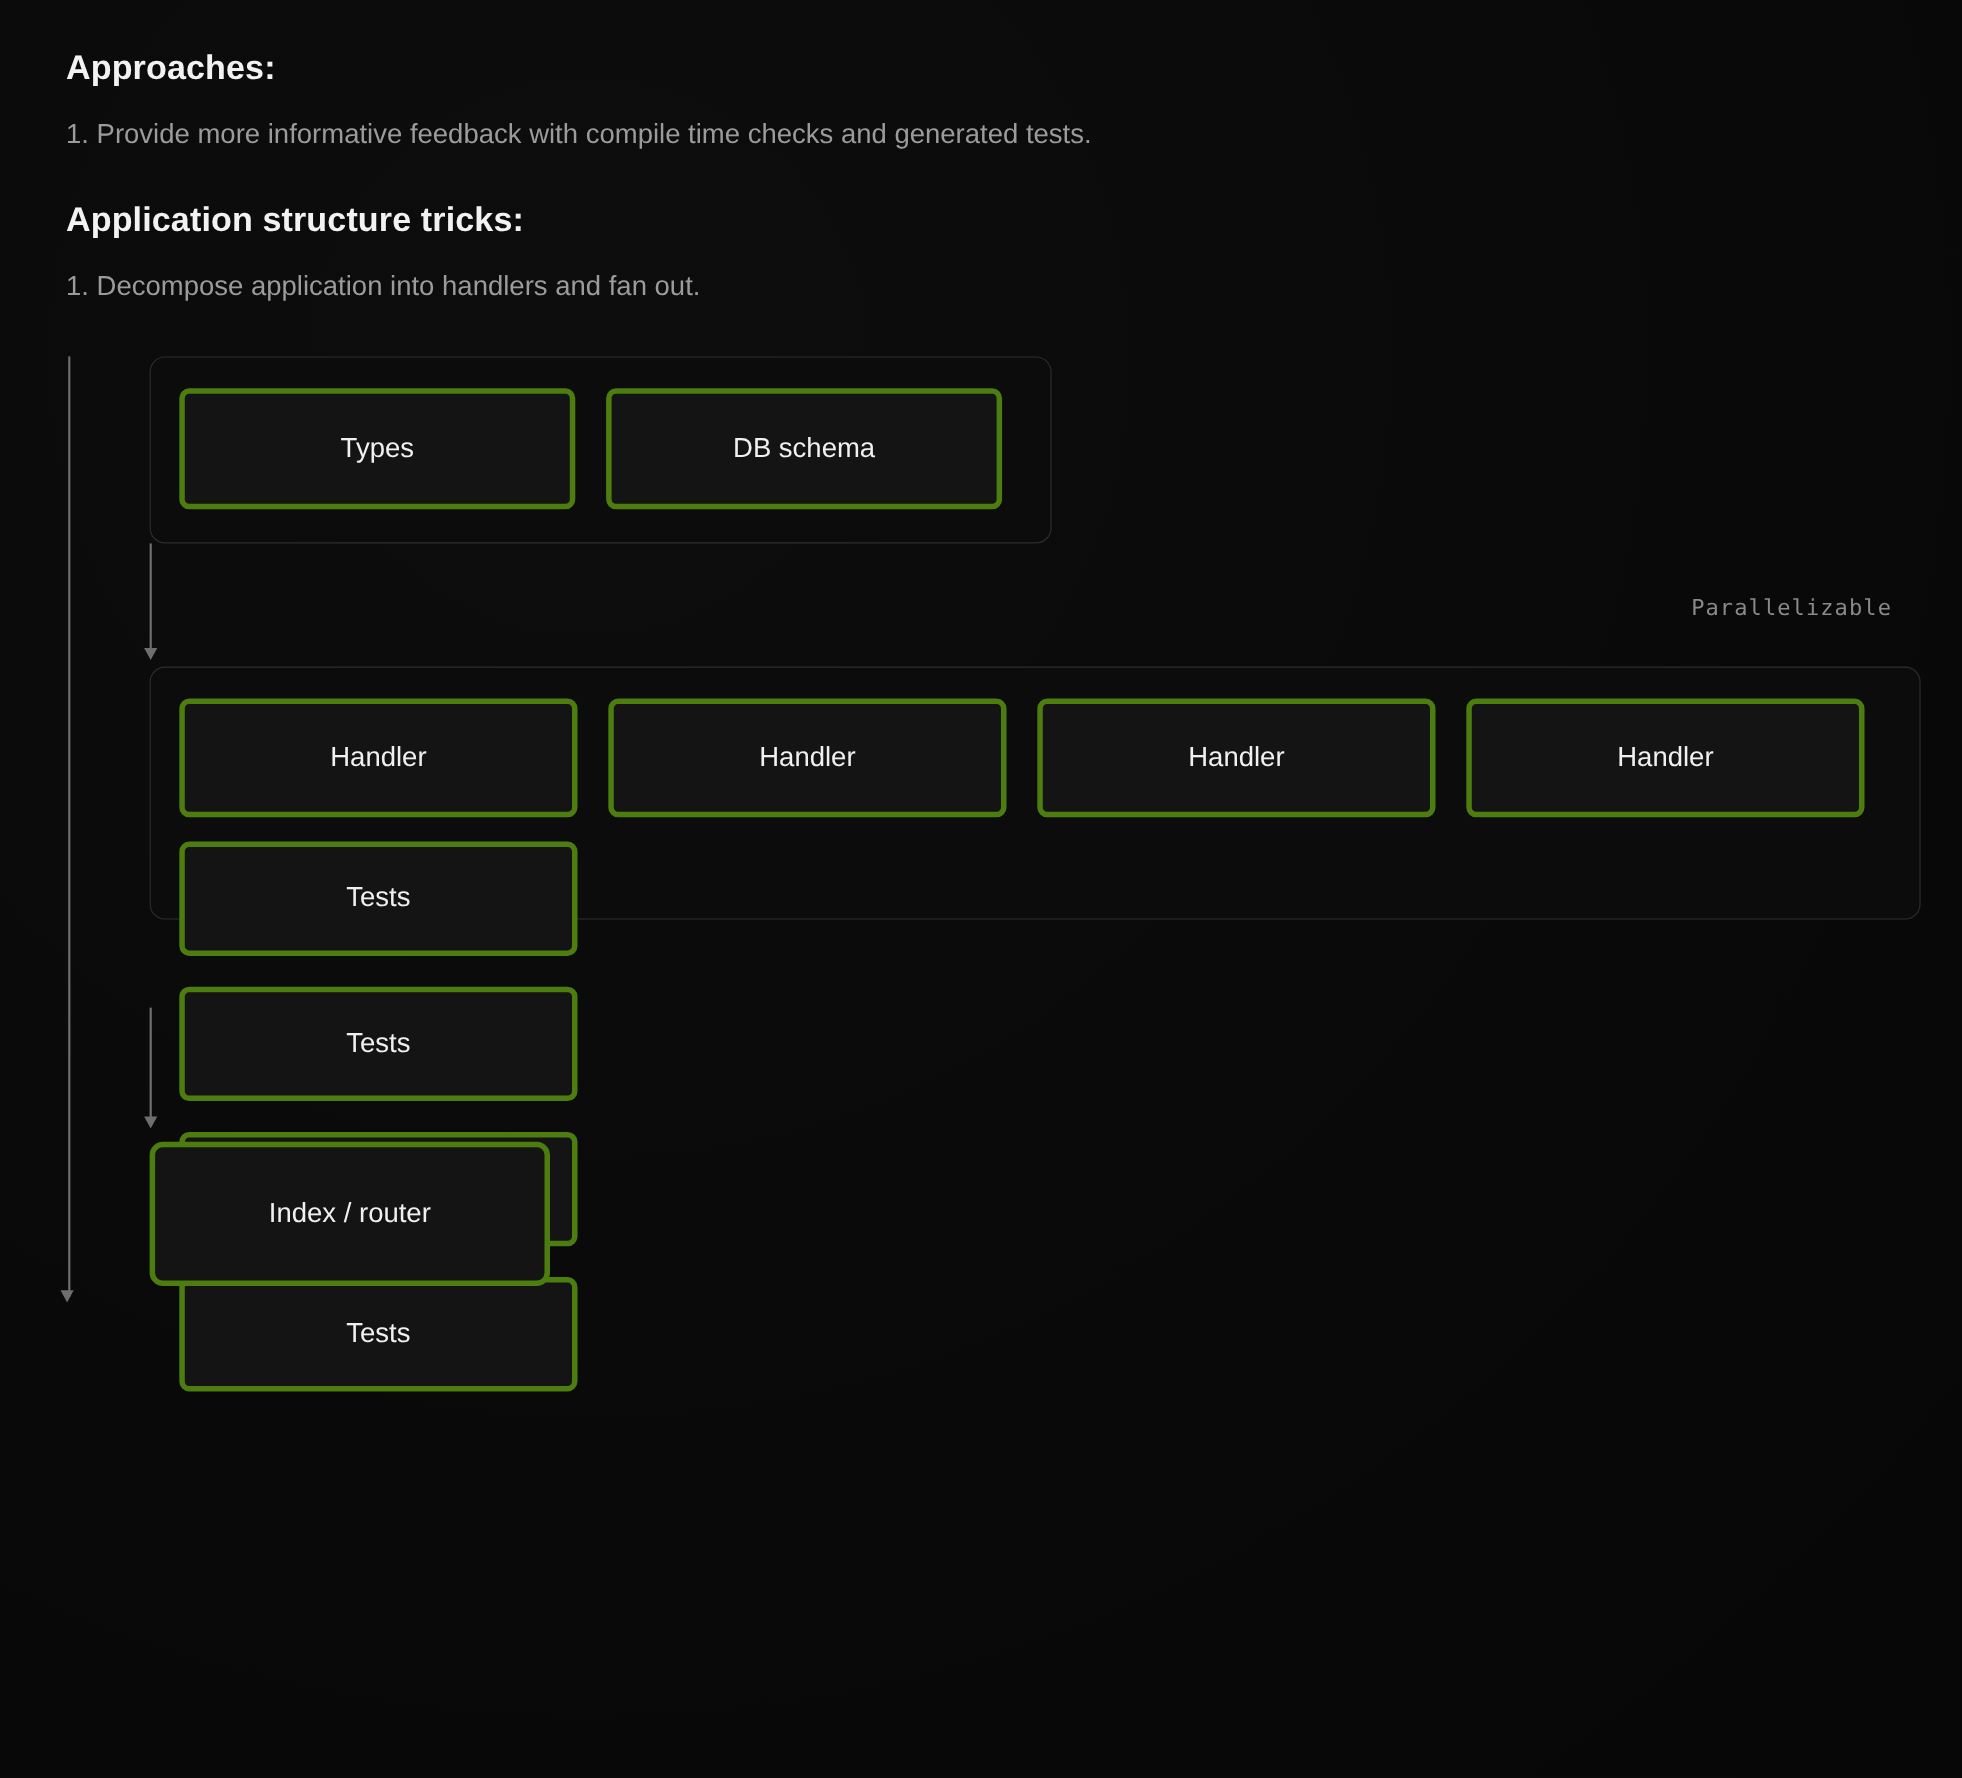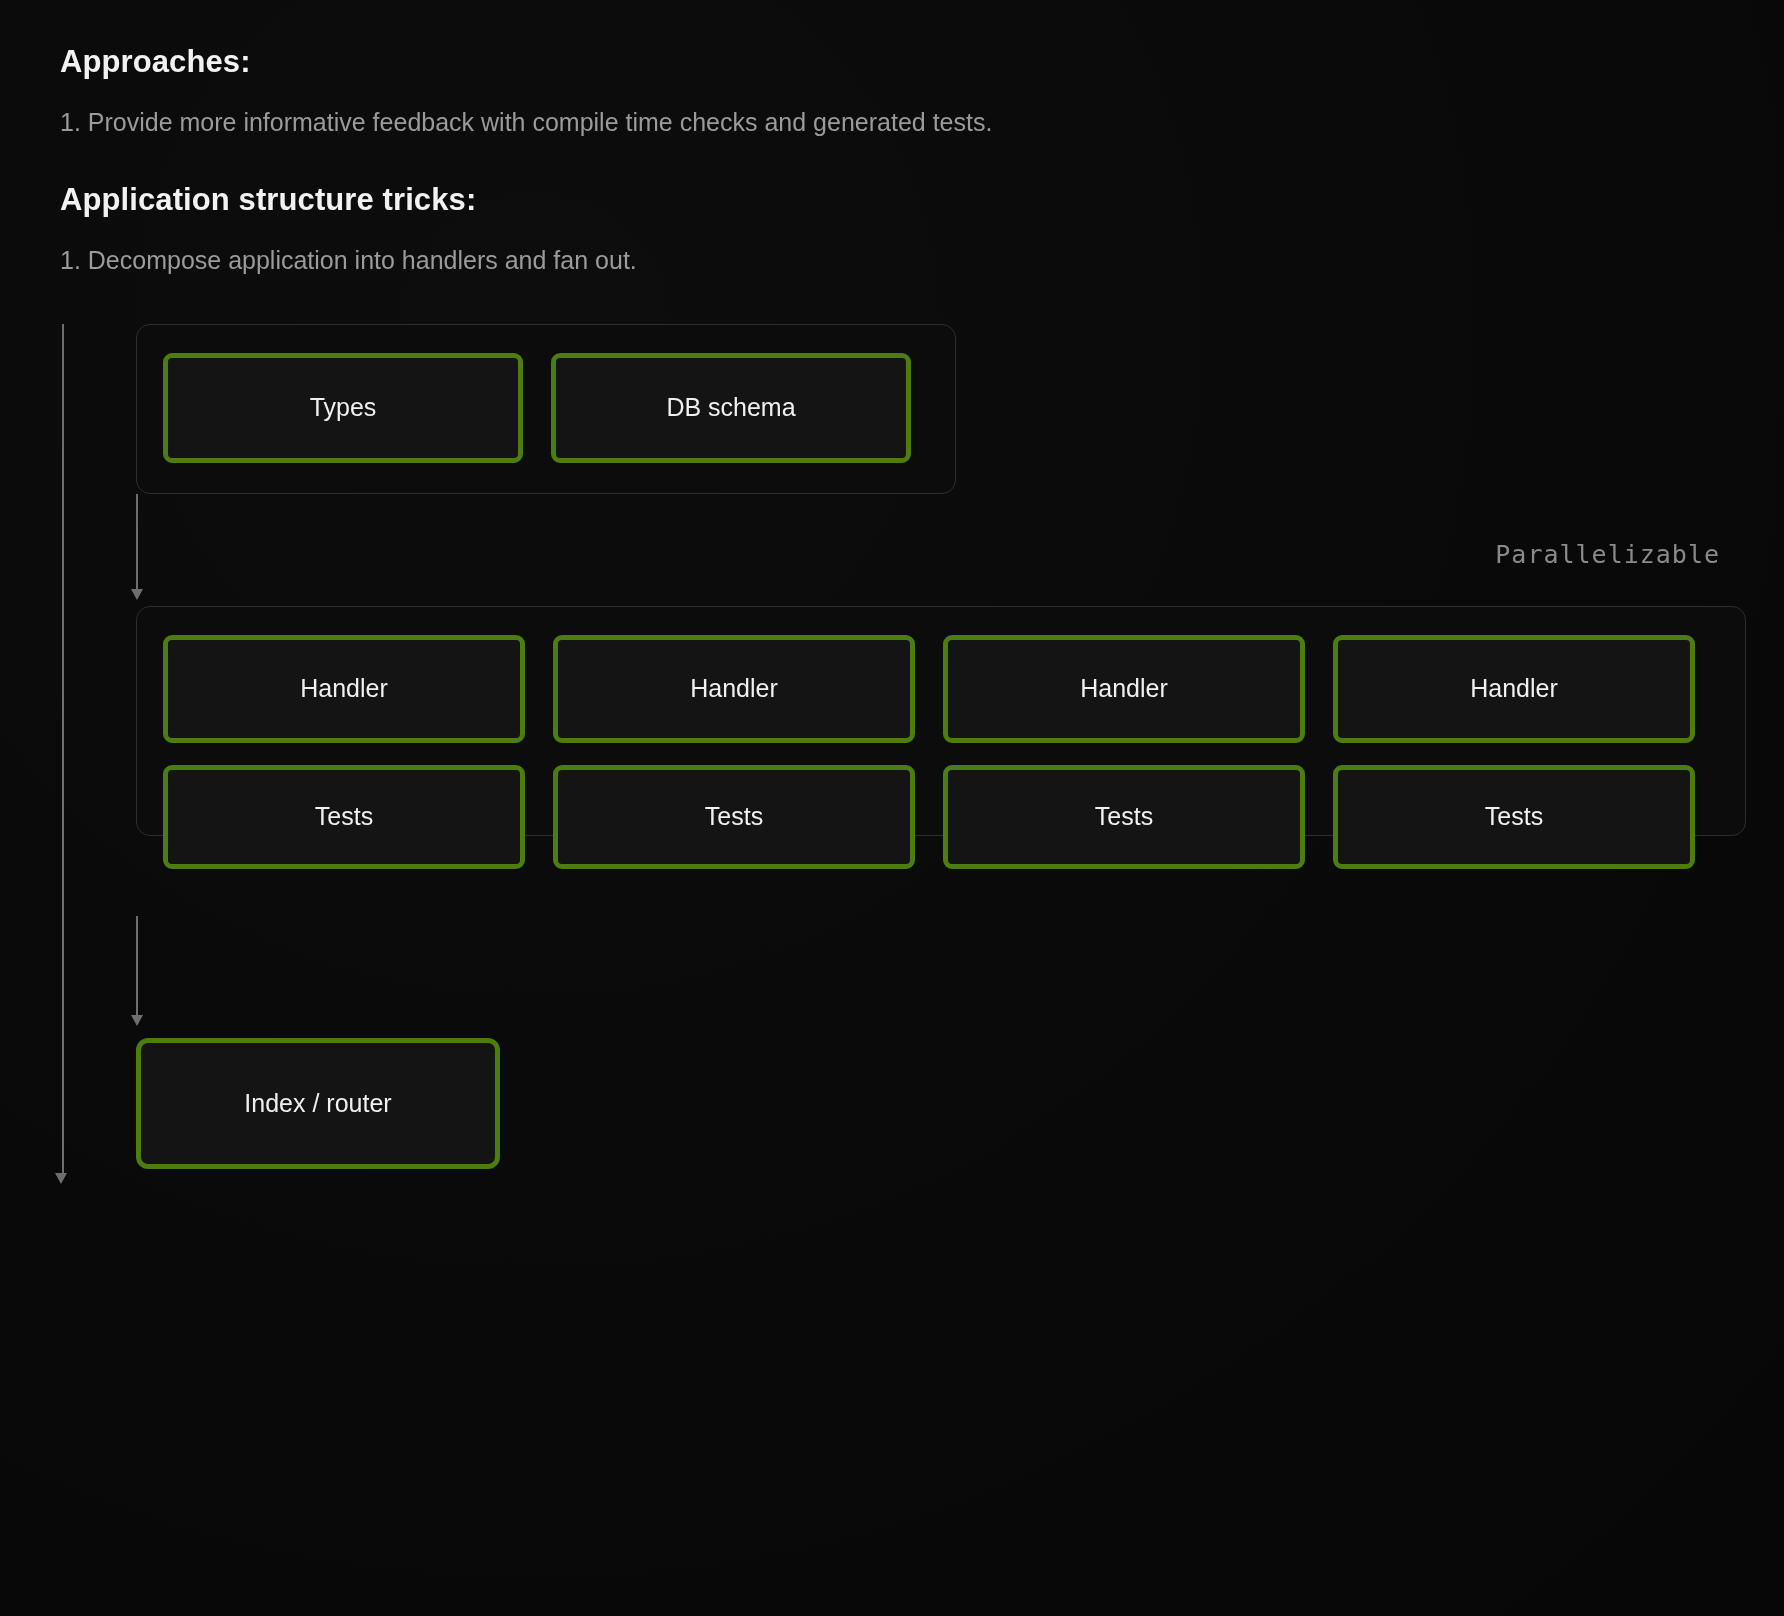--- a/index.html
+++ b/index.html
@@ -99,21 +99,21 @@
   }
   .row {
     display: flex;
     gap: 28px;
   }
   .parallel-label {
     position: absolute;
     right: 4px;
     top: 216px;
     font-family: "DejaVu Sans Mono", monospace;
-    font-size: 25px;
+    font-size: 20px;
     color: #8a8a8a;
     letter-spacing: 1px;
   }
 </style>
 </head>
 <body>
 
 <div class="page">
 
 
@@ -145,21 +145,21 @@
 
     <div class="parallel-label">Parallelizable</div>
 
     <div class="group-box" style="left:76px; top:282px; width:1610px; height:230px;">
       <div class="row" style="padding:28px 26px 0 26px;">
         <div class="node" style="width:362px; height:108px;">Handler</div>
         <div class="node" style="width:362px; height:108px;">Handler</div>
         <div class="node" style="width:362px; height:108px;">Handler</div>
         <div class="node" style="width:362px; height:108px;">Handler</div>
       </div>
-      <div class="row" style="padding:22px 26px 0 26px;">
+      <div class="row" style="padding:22px 26px 0 26px;flex-direction:column;">
         <div class="node" style="width:362px; height:104px;">Tests</div>
         <div class="node" style="width:362px; height:104px;">Tests</div>
         <div class="node" style="width:362px; height:104px;">Tests</div>
         <div class="node" style="width:362px; height:104px;">Tests</div>
       </div>
     </div>
 
     <div class="connector" style="left:76px; top:592px; height:100px;">
       <div class="head"></div>
     </div>

